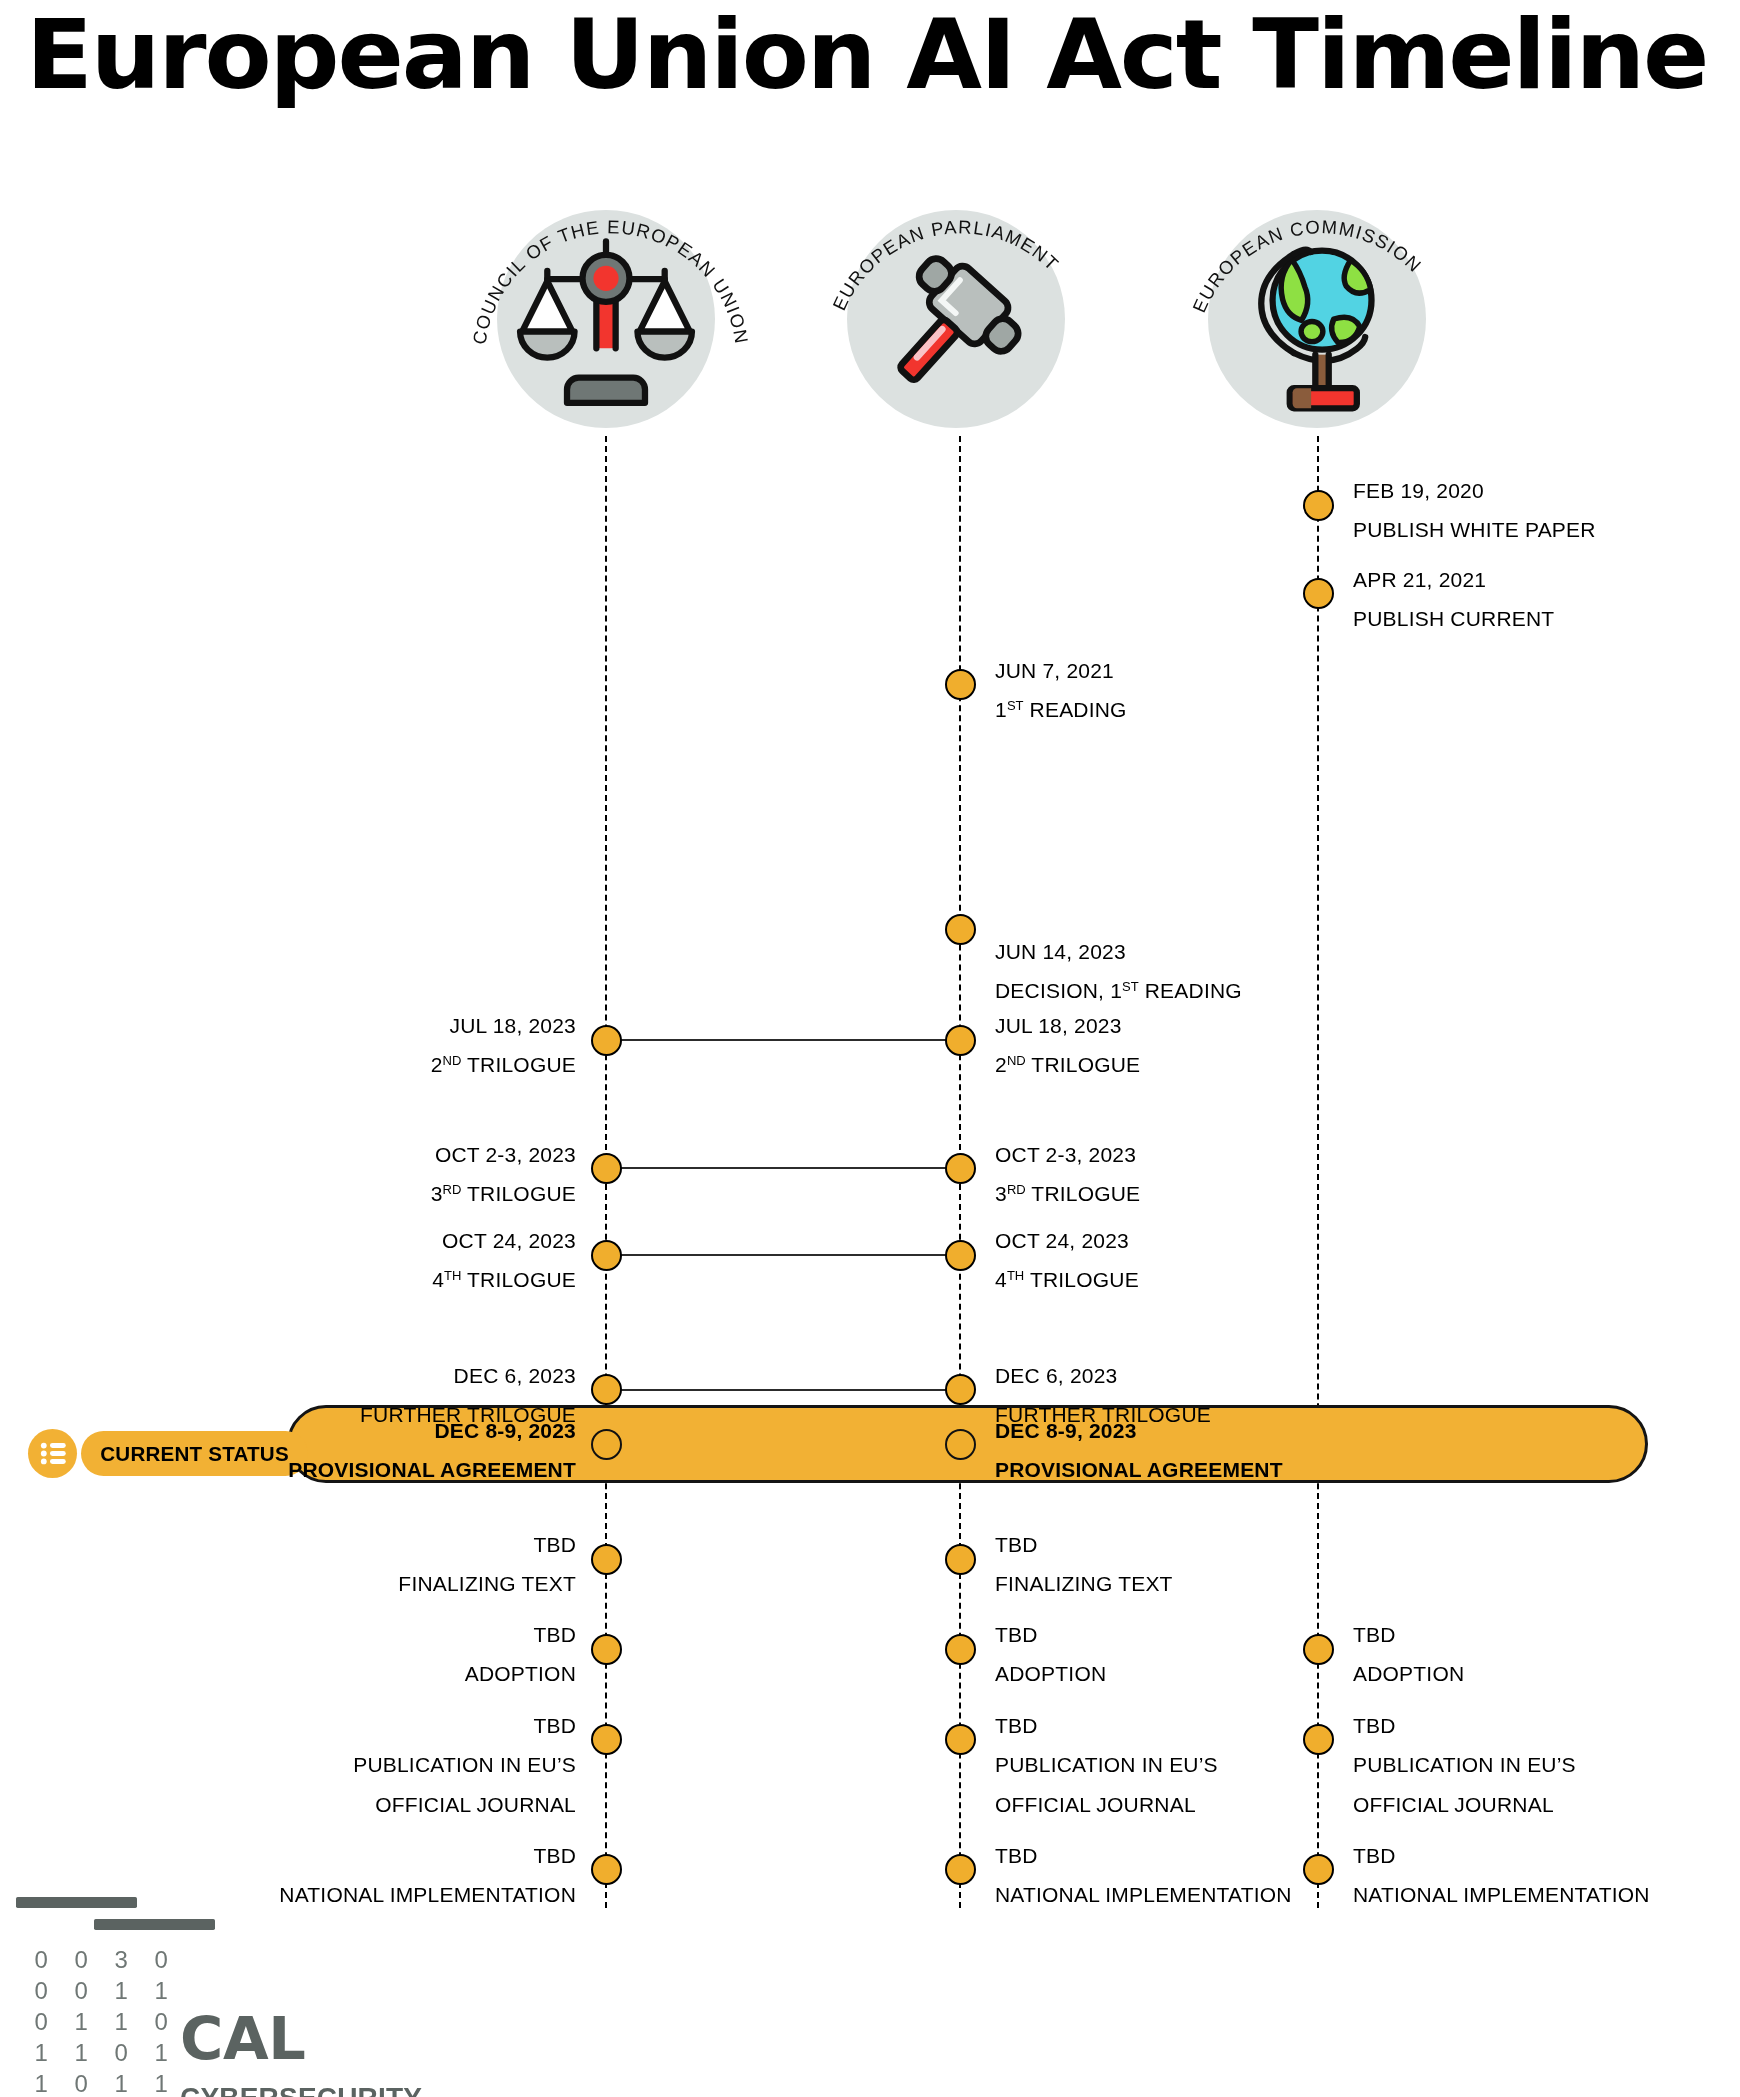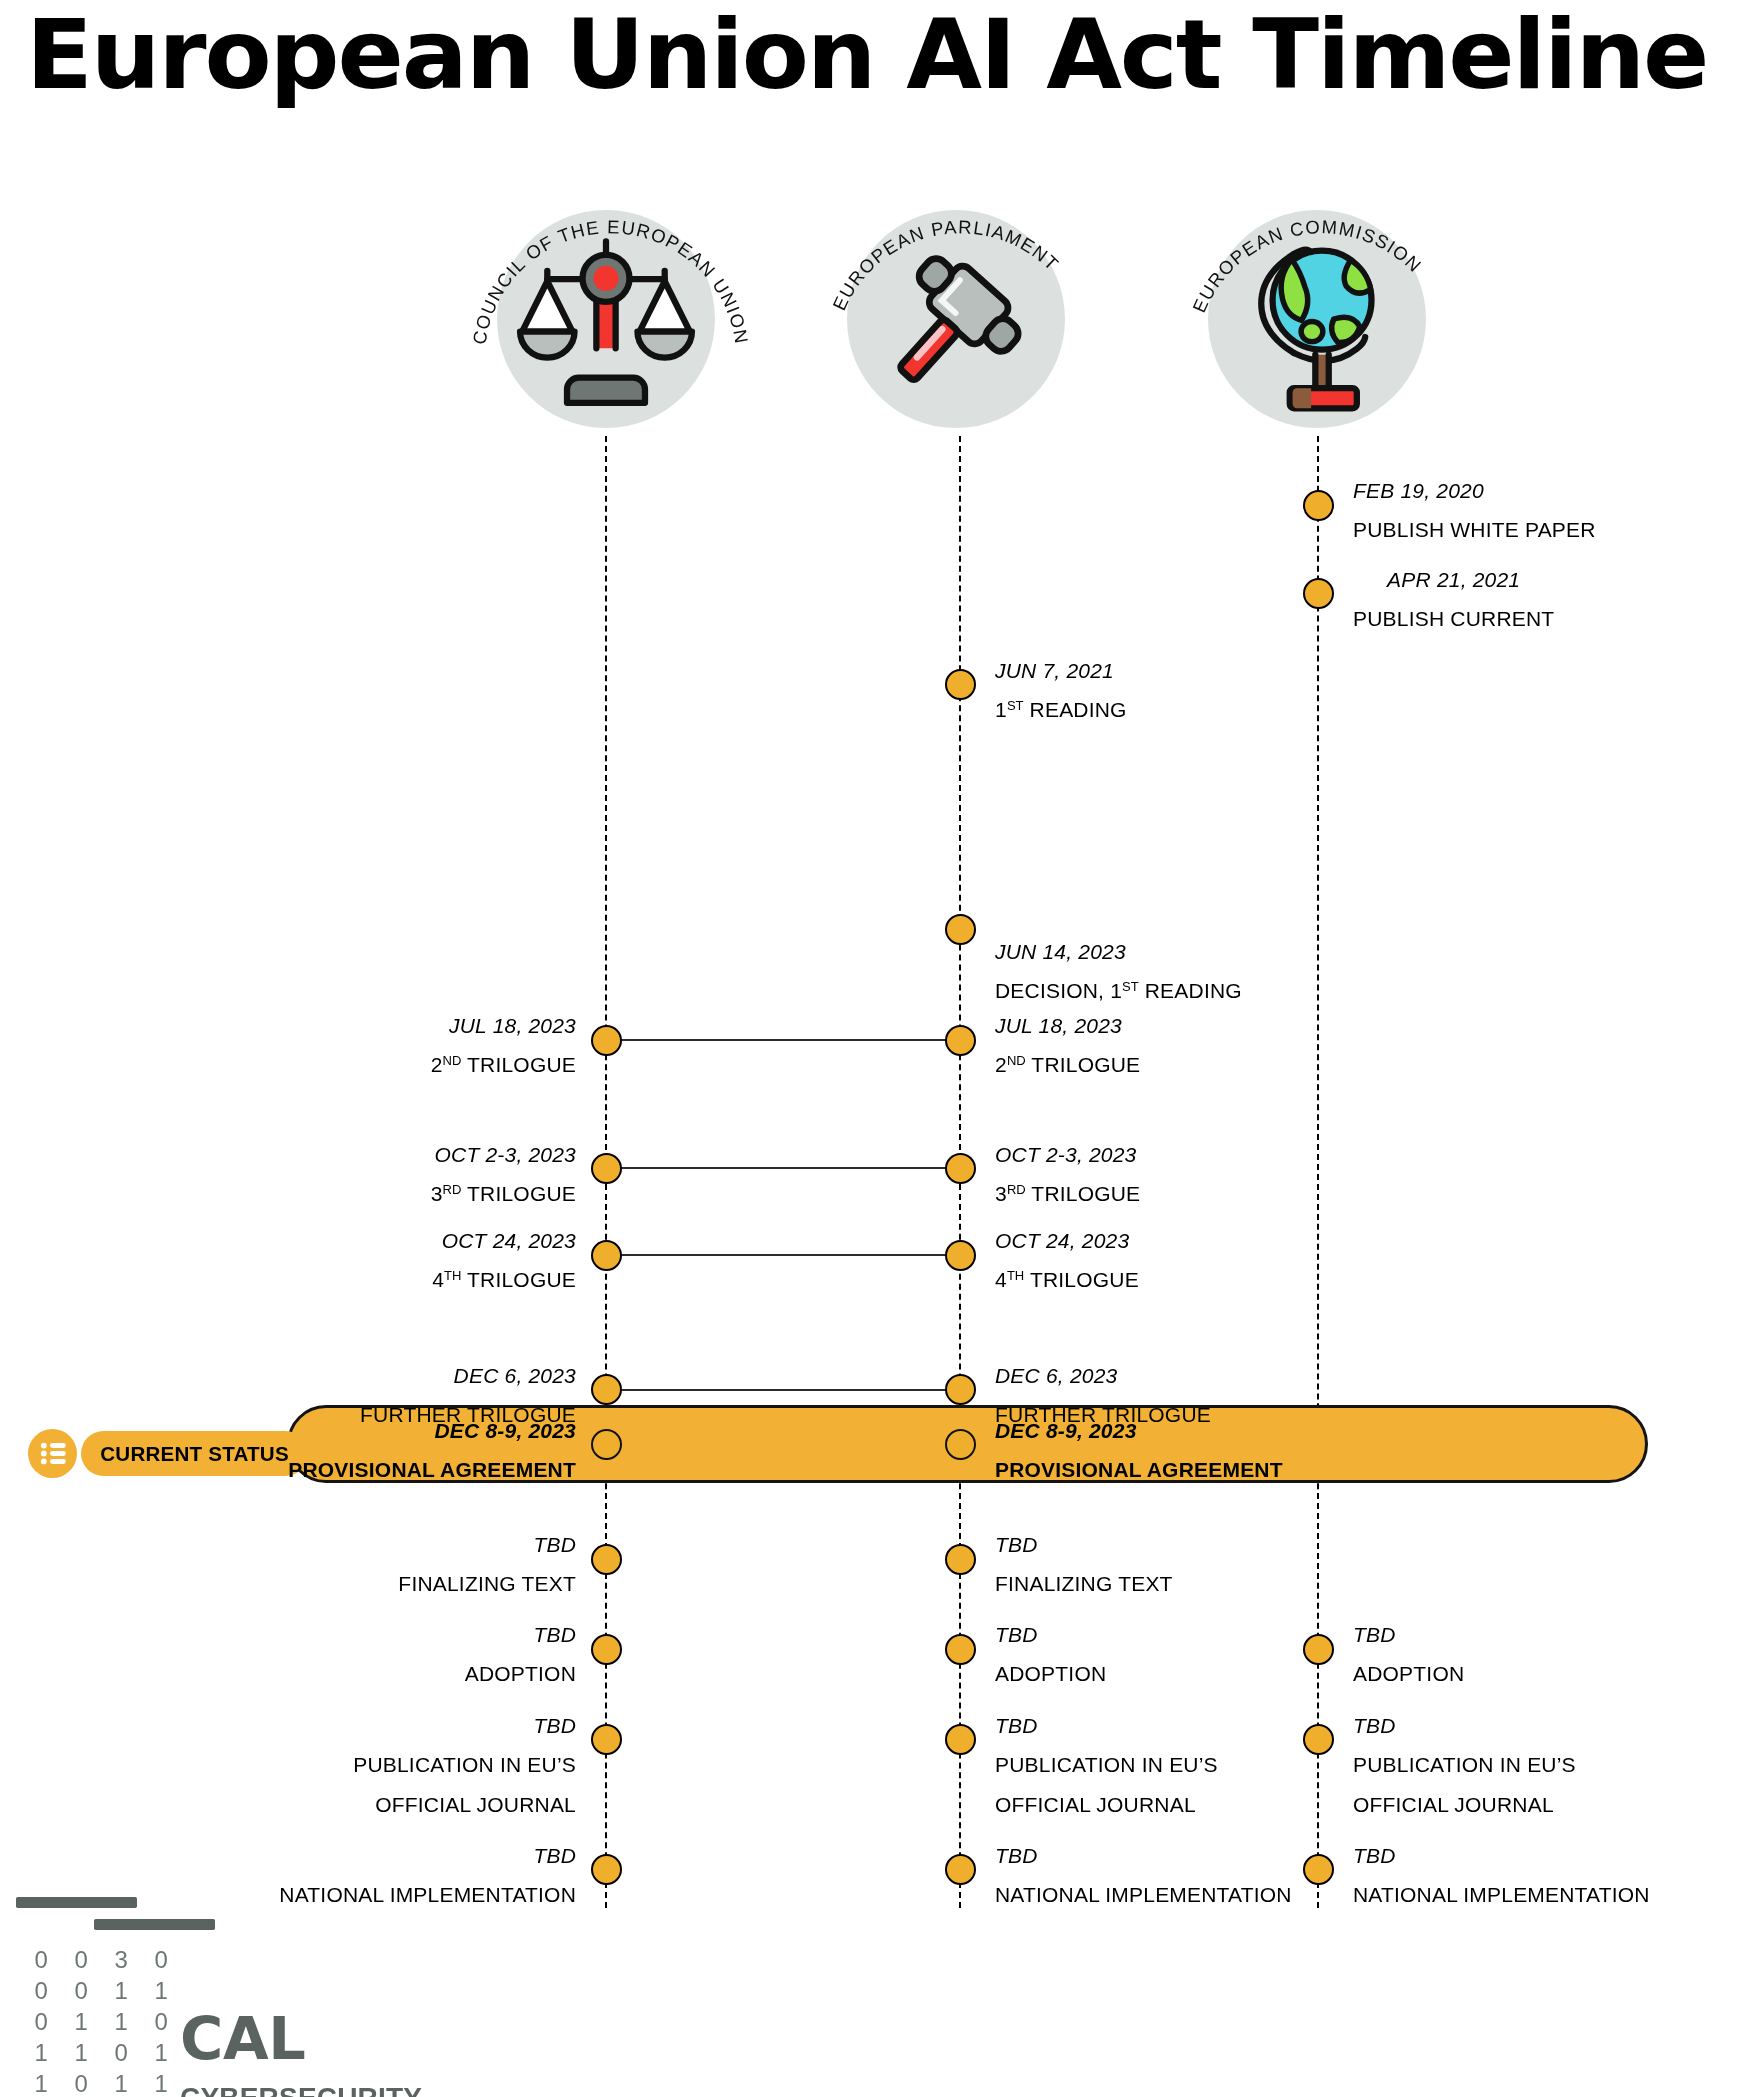--- a/index.html
+++ b/index.html
@@ -37,21 +37,21 @@
   
   .dot{
     position:absolute; width:31px; height:31px; border-radius:50%;
     background:#f0ae2d; border:2.1px solid #000; box-sizing:border-box;
   }
   .dot.onbanner{background:#f0ae2d;border-color:#111;}
 
   
   .lbl{position:absolute; color:#000; line-height:1.30;
        font-size:21px; letter-spacing:0.2px; white-space:nowrap;}
-  .lbl .d{display:block;font-style:italic;}
+  .lbl .d{display:block;}
   .lbl .t{display:block;margin-top:12px;}
   .lbl.r{text-align:right;}
   .lbl.l{text-align:left;}
   .lbl sup{font-size:0.62em; vertical-align:0.55em; letter-spacing:0;}
   .lbl.bold{font-weight:bold;}
 
   
   #banner{
     position:absolute; left:287px; top:1405px; width:1361px; height:78px;
     background:#f2b134; border:3.8px solid #141414; border-radius:40px;
@@ -313,21 +313,21 @@
   <span class="t">NATIONAL IMPLEMENTATION</span>
 </div>
 
 <div class="dot" style="left:1303px;top:490px;"></div>
 <div class="lbl l" style="left:1353px;top:477px;">
   <span class="d">FEB 19, 2020</span>
   <span class="t">PUBLISH WHITE PAPER</span>
 </div>
 
 <div class="dot" style="left:1303px;top:578px;"></div>
-<div class="lbl l" style="left:1353px;top:566px;text-align:center;">
+<div class="lbl l" style="left:1353px;top:566px;">
   <span class="d">APR 21, 2021</span>
   <span class="t">PUBLISH CURRENT</span>
 </div>
 
 <div class="dot" style="left:1303px;top:1634px;"></div>
 <div class="lbl l" style="left:1353px;top:1621px;">
   <span class="d">TBD</span>
   <span class="t">ADOPTION</span>
 </div>
 

